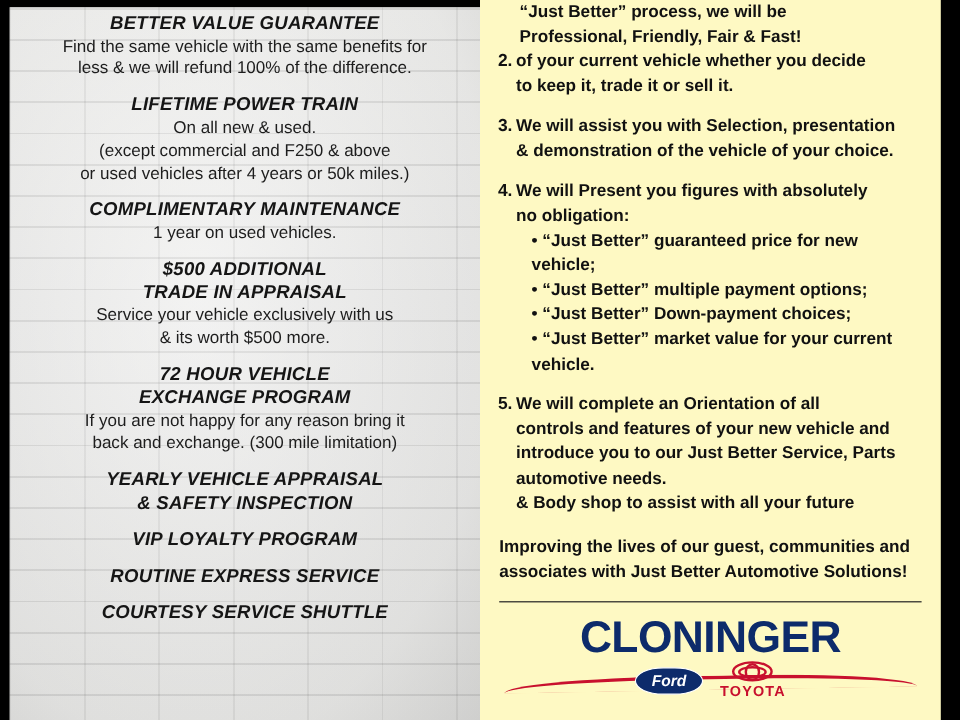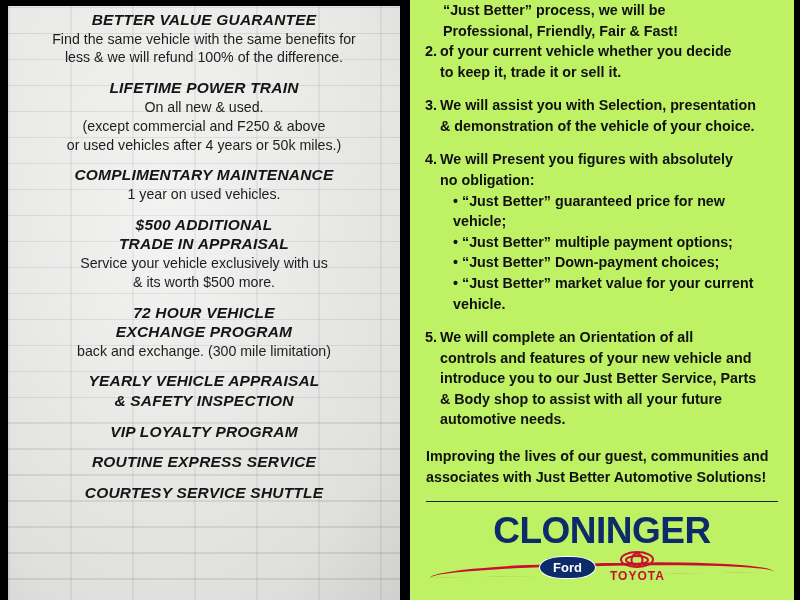--- a/index.html
+++ b/index.html
@@ -69,23 +69,22 @@
     font-size: 14.2px;
     line-height: 1.33;
     color: #1d1d1d;
   }
 
   
   .right-panel {
     position: relative;
     width: 384px;
     height: 600px;
-    margin-left: 10px;
     margin-top: 0;
-    background: #bef264;
+    background: #fef9c3;
     color: #111;
     padding: 0 14px 0 14px;
     overflow: hidden;
   }
   .step {
     display: flex;
     align-items: flex-start;
     margin-bottom: 13px;
   }
   .step-num {
@@ -154,20 +153,21 @@
     height: 12px;
     border-top: 3px solid #c8102e;
     border-radius: 50%/14px 14px 0 0;
     transform: rotate(-1deg);
   }
   .brand-ford {
     position: relative;
     z-index: 2;
     background: #0d2b6b;
     color: #fff;
+    font-style: italic;
     font-weight: bold;
     font-size: 13px;
     padding: 3px 13px;
     border-radius: 50% / 60%;
     border: 1.5px solid #fff;
   }
   .brand-toyota {
     position: relative;
     z-index: 2;
     color: #c8102e;
@@ -239,20 +239,21 @@
         </div>
         <div class="benefit">
           <div class="benefit-title">$500 ADDITIONAL</div>
           <div class="benefit-title">TRADE IN APPRAISAL</div>
           <div class="benefit-line">Service your vehicle exclusively with us</div>
           <div class="benefit-line">&amp; its worth $500 more.</div>
         </div>
         <div class="benefit">
           <div class="benefit-title">72 HOUR VEHICLE</div>
           <div class="benefit-title">EXCHANGE PROGRAM</div>
+          <div class="benefit-line">If you are not happy for any reason bring it</div>
           <div class="benefit-line">back and exchange. (300 mile limitation)</div>
         </div>
         <div class="benefit">
           <div class="benefit-title">YEARLY VEHICLE APPRAISAL</div>
           <div class="benefit-title">&amp; SAFETY INSPECTION</div>
         </div>
         <div class="benefit">
           <div class="benefit-title">VIP LOYALTY PROGRAM</div>
         </div>
         <div class="benefit">
@@ -294,22 +295,22 @@
             <div class="sub">• “Just Better” Down-payment choices;</div>
             <div class="sub">• “Just Better” market value for your current vehicle.</div>
           </div>
         </div>
         <div class="step">
           <div class="step-num">5.</div>
           <div class="step-body">
             <div>We will complete an Orientation of all</div>
             <div>controls and features of your new vehicle and</div>
             <div>introduce you to our Just Better Service, Parts</div>
+            <div>automotive needs.</div>
             <div>&amp; Body shop to assist  with all your future</div>
-            <div>automotive needs.</div>
           </div>
         </div>
       </div>
     <div id="closing" class="closing">
         <div>Improving the lives of our guest, communities and</div>
         <div>associates with Just Better Automotive Solutions!</div>
       </div>
     <hr class="divider">
 
     <div class="logo-block">

